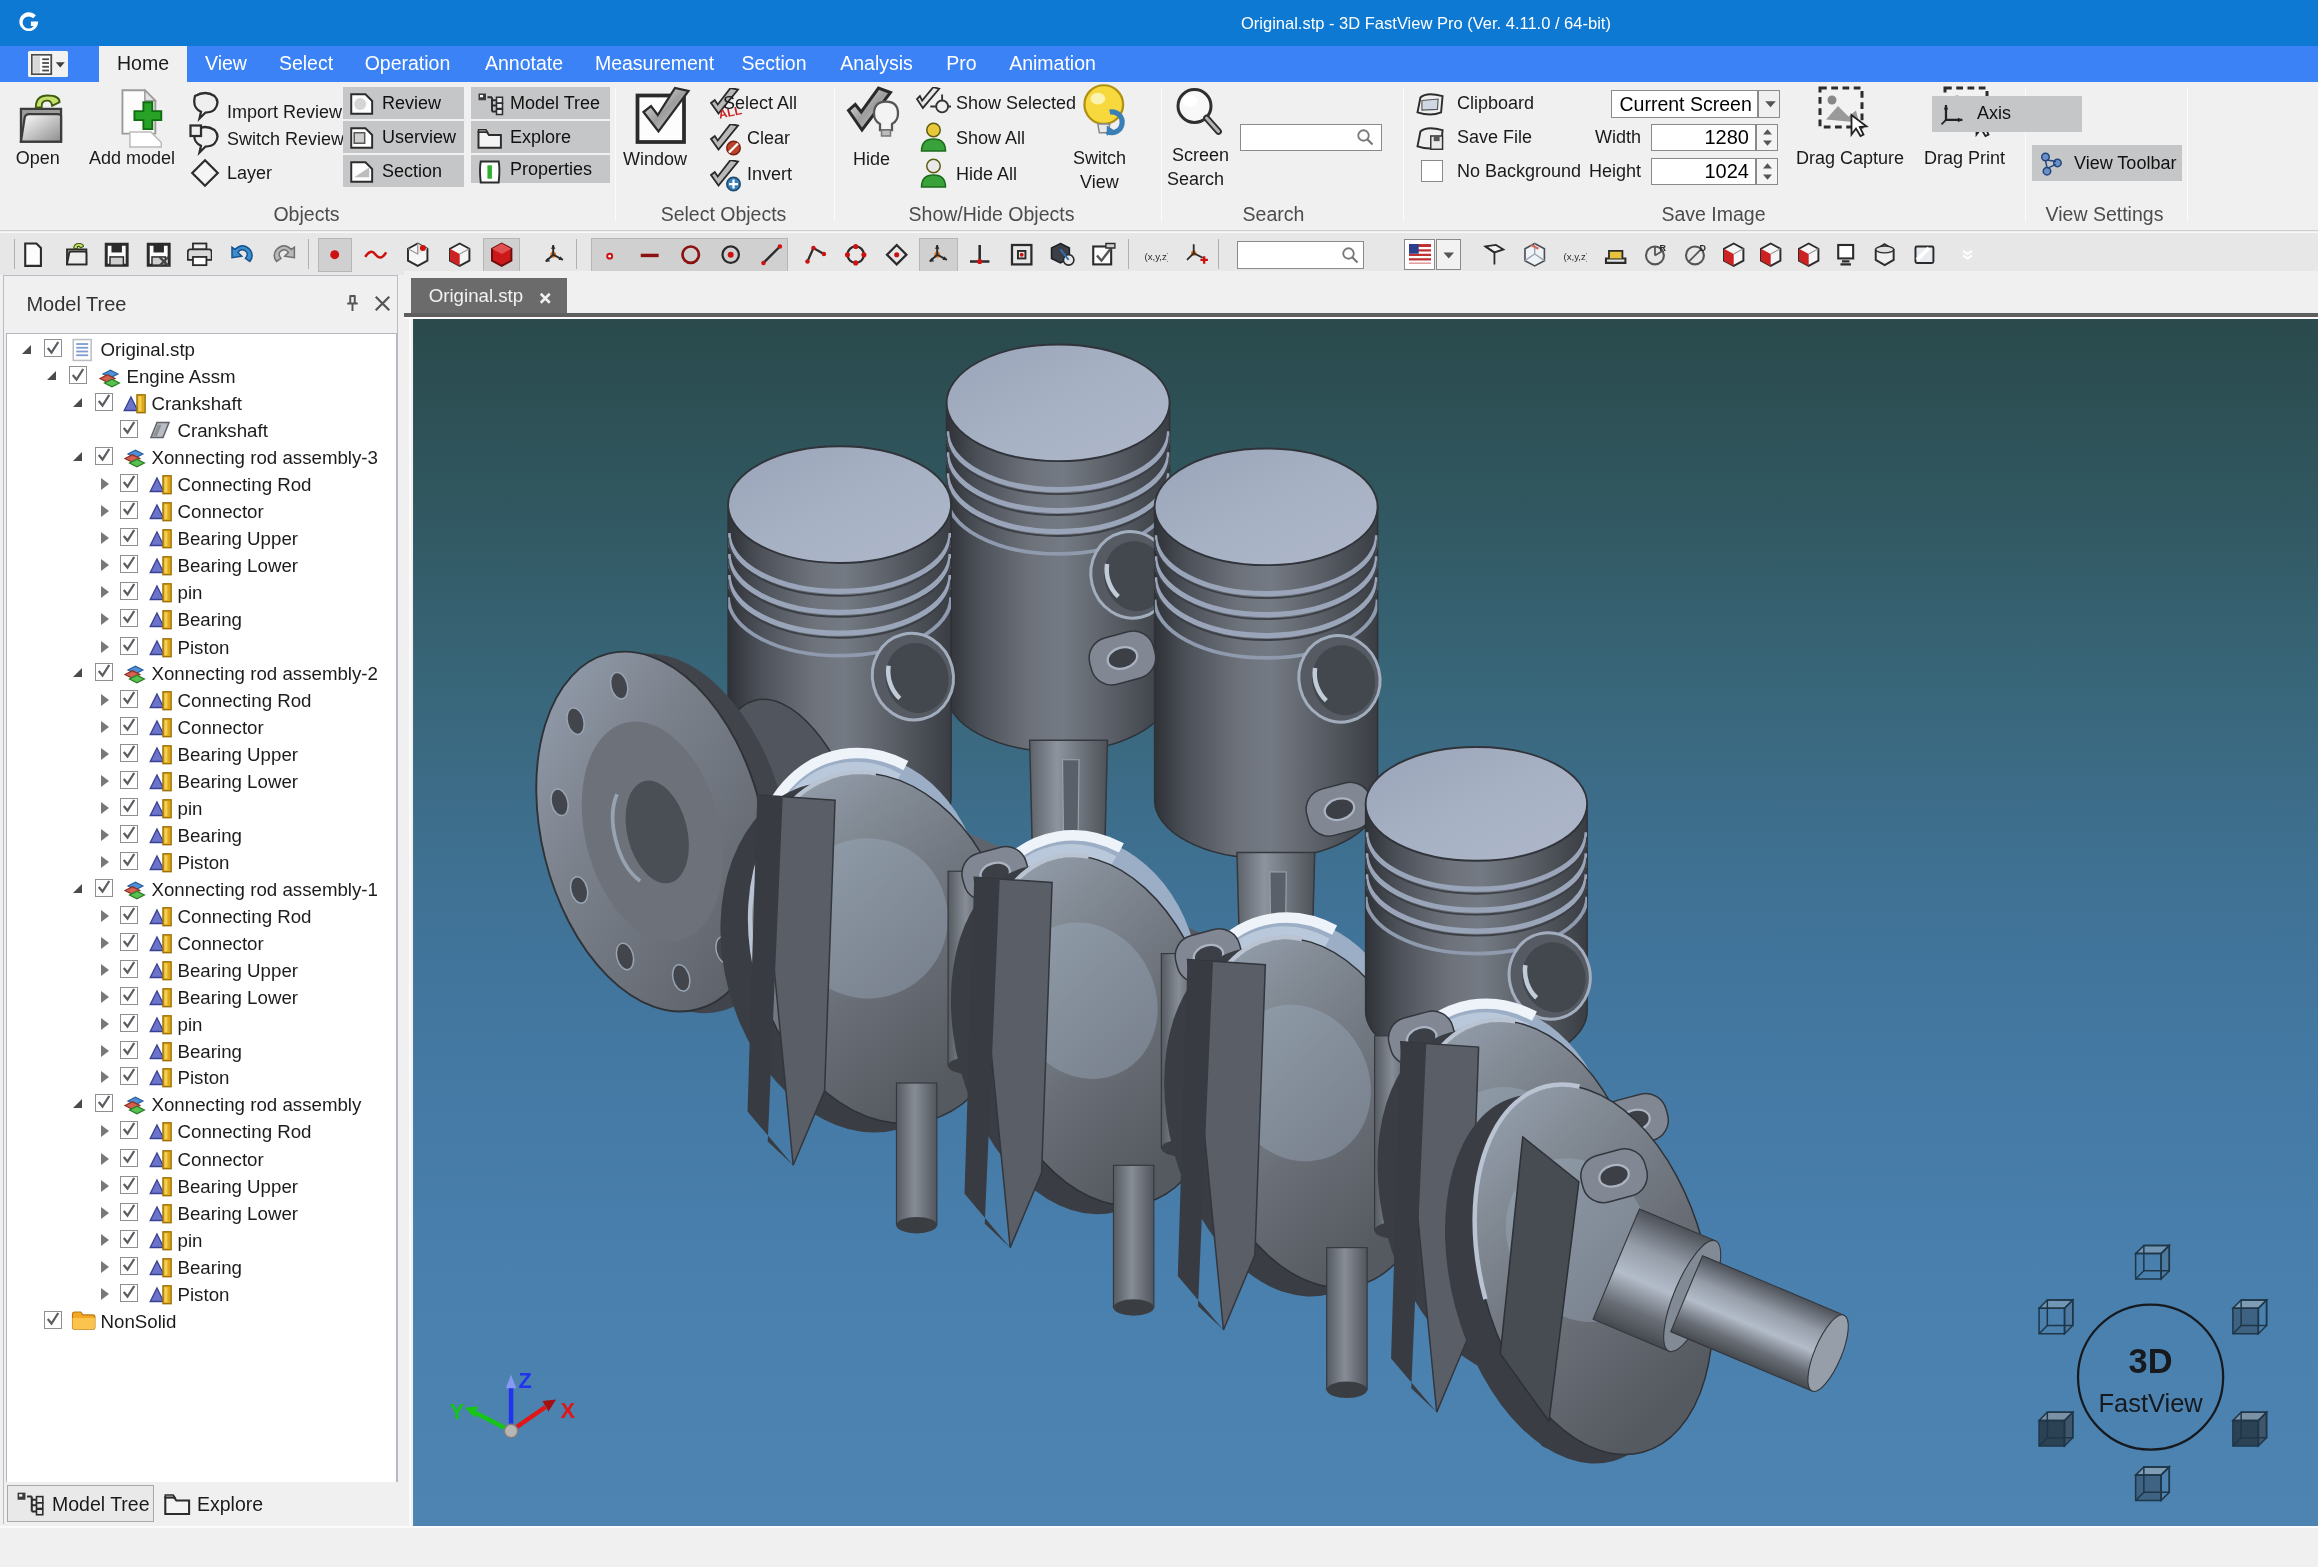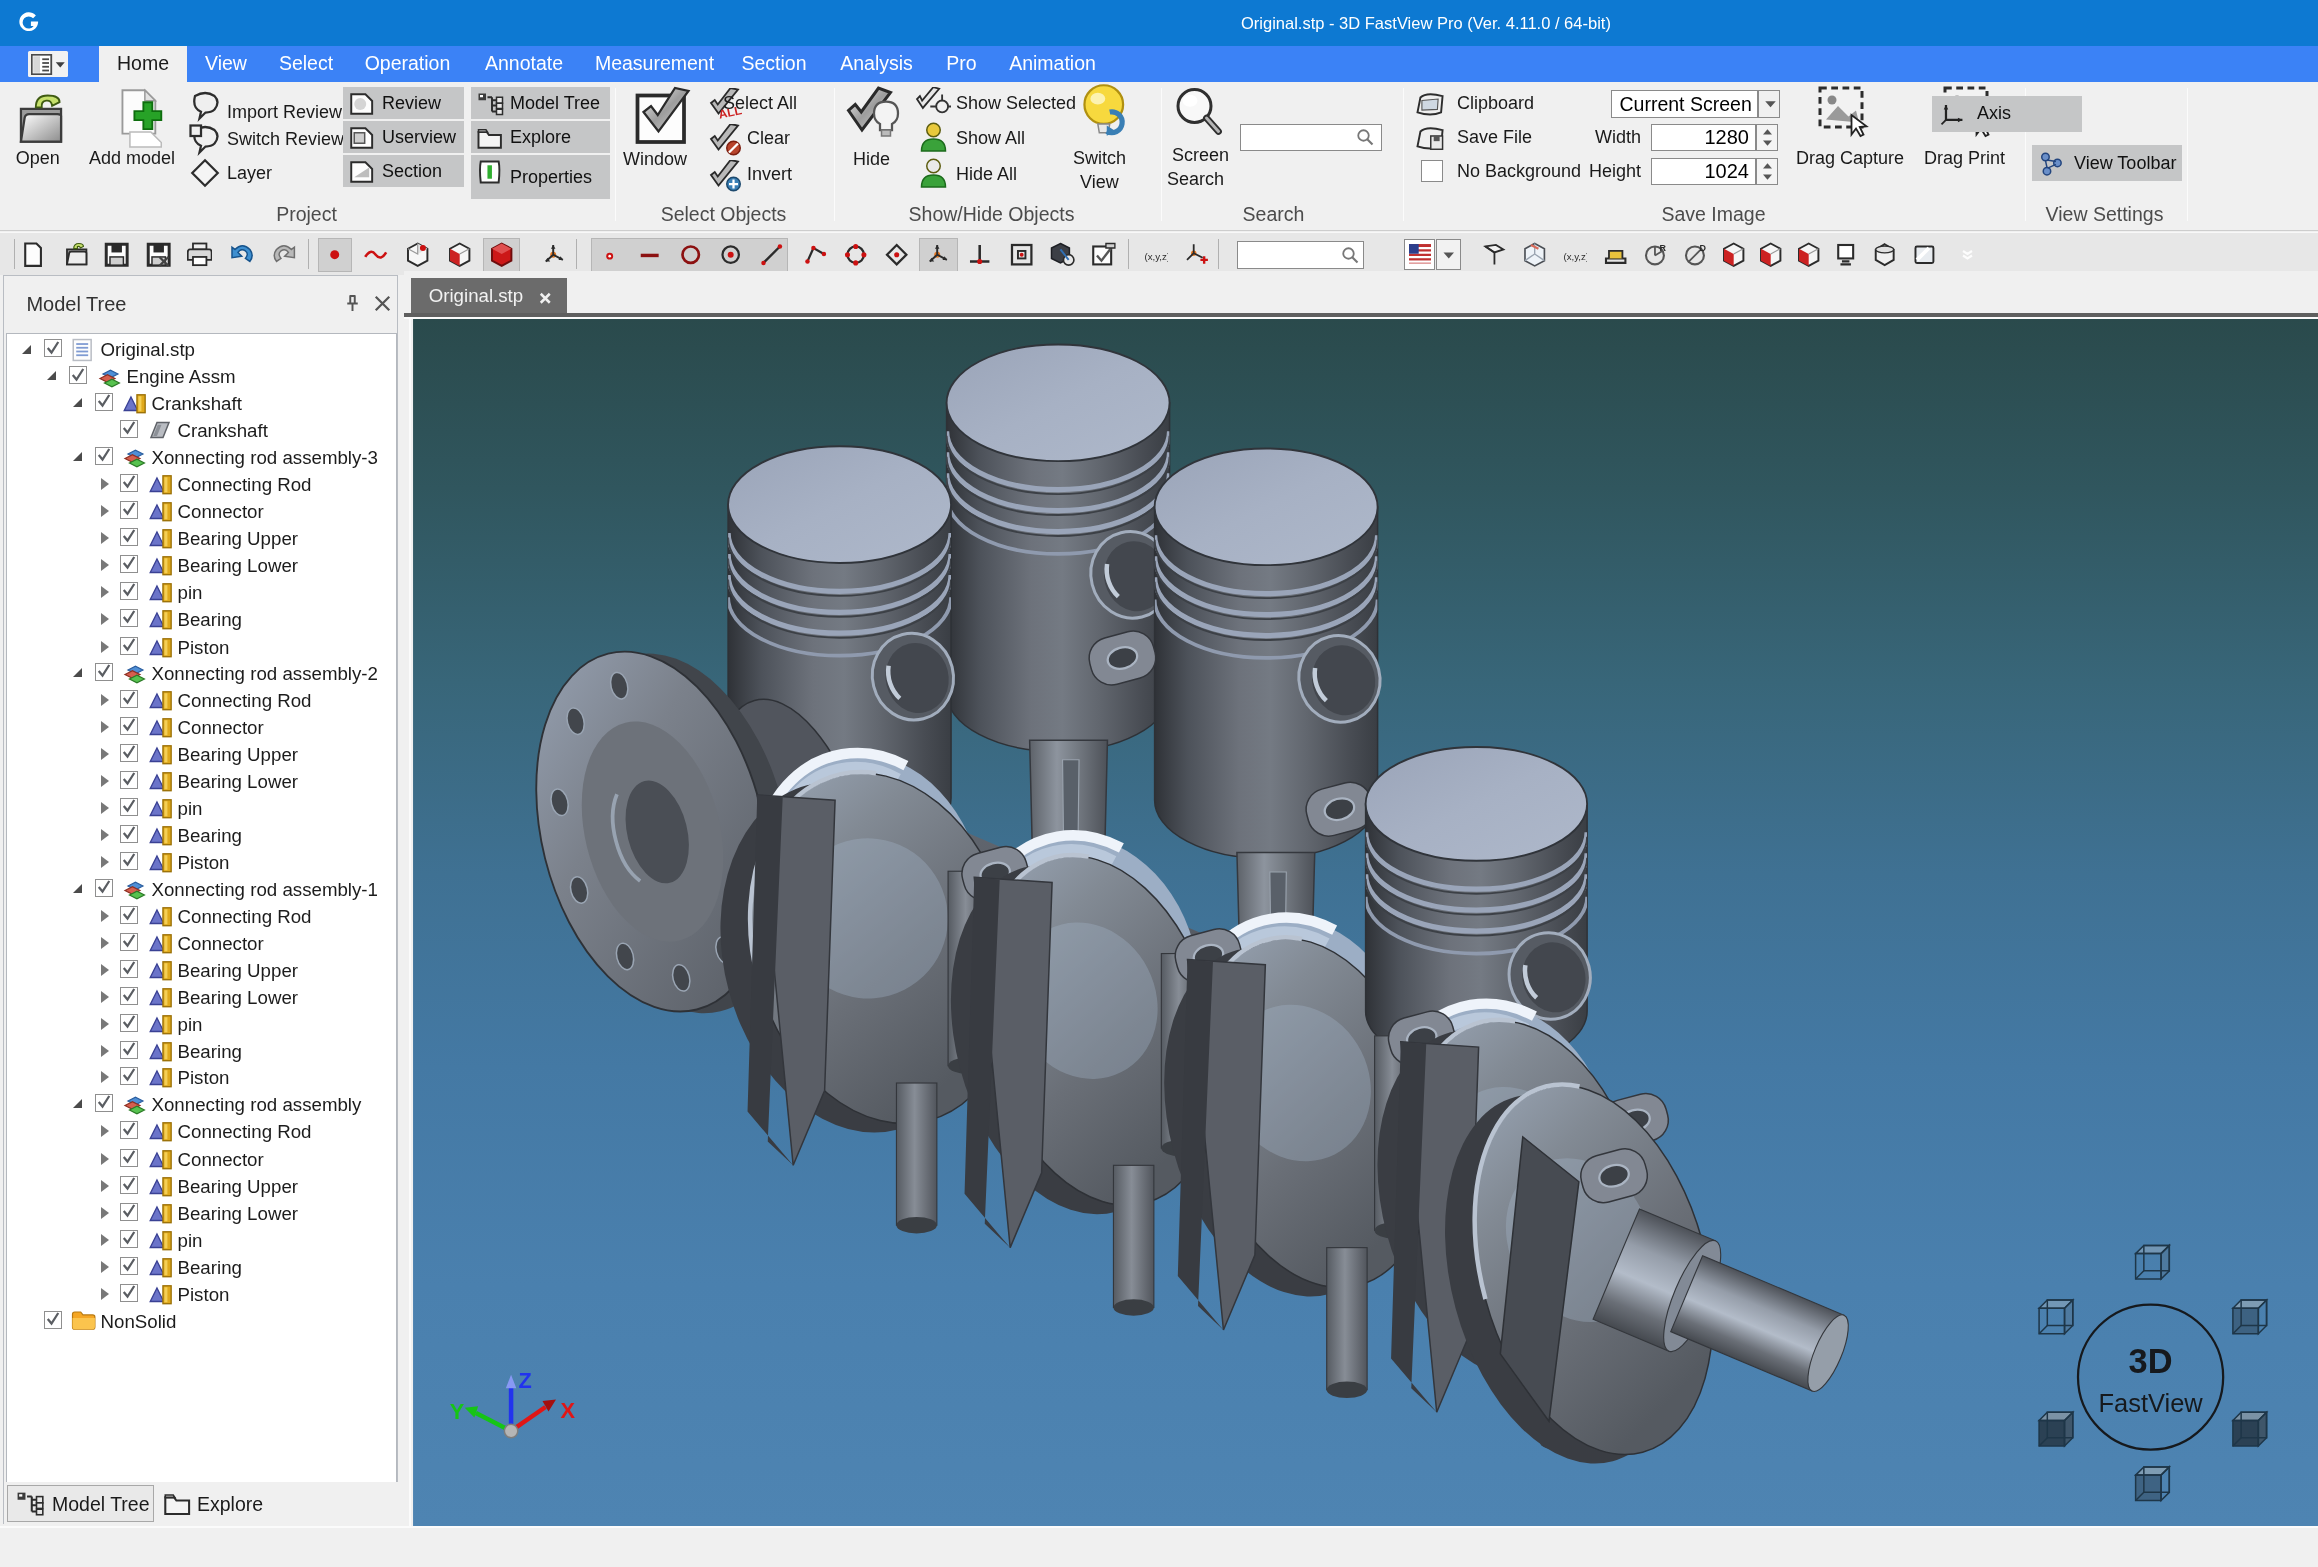--- a/index.html
+++ b/index.html
@@ -138,28 +138,28 @@
       </svg>
       <span style="margin-left:39px">Model Tree</span>
     </div>
 <div class="graybtn" style="left:471px;top:39px;width:139px;height:32px">
       <svg class="abs" style="left:6px;top:4.5px" width="25.4" height="24" viewBox="0 0 34 32">
         <path d="M2 8 L13 8 L16 12 L32 12 L32 29 L2 29 Z" fill="#f4f4f4" stroke="#2c2c2c" stroke-width="2.6"></path>
         <path d="M2 8 L2 5 L12 5 L14 8 Z" fill="#e0e0e0" stroke="#2c2c2c" stroke-width="2"></path>
       </svg>
       <span style="margin-left:39px">Explore</span>
     </div>
-<div class="graybtn" style="left:471px;top:73px;width:139px;height:44px">
+<div class="graybtn" style="left:471px;top:73px;width:139px;height:28px">
       <svg class="abs" style="left:6px;top:4.5px" width="25.4" height="24" viewBox="0 0 34 32">
         <path d="M5 2 L29 2 Q31 12 29 30 L5 30 Q3 12 5 2 Z" fill="#fdfdfd" stroke="#2c2c2c" stroke-width="2.6"></path>
         <rect x="14" y="7" width="6" height="18" fill="#2fae2f"></rect>
       </svg>
       <span style="margin-left:39px">Properties</span>
     </div>
-<div class="grplabel" style="left:187px;width:239px">Project</div>
+<div class="grplabel" style="left:187px;width:239px">Objects</div>
 <div class="gsep" style="left:615px"></div>
 <svg class="abs" style="left:633px;top:3px" width="60" height="63" viewBox="0 0 80 84">
 <rect x="6" y="14" width="62" height="62" fill="#fdfdfd" stroke="#2a2a2a" stroke-width="5"></rect>
 <path d="M14 36 L34 62 L74 8 L56 4 L33 40 L24 28 Z" fill="url(#gChk)" stroke="#2a2a2a" stroke-width="3"></path>
 </svg>
 <div class="btext abs" style="left:623px;top:67px">Window</div>
 <svg class="abs" style="left:708px;top:6px" width="36" height="33" viewBox="0 0 48 44">
 <path d="M4 20 L14 34 L40 2 L30 0 L13 22 L9 16 Z" fill="#b9b9b9" stroke="#2a2a2a" stroke-width="2.4"></path>
       <text x="14" y="40" font-size="16" font-weight="bold" fill="#cc2222" transform="rotate(-12 20 34)">ALL</text>
     </svg>

